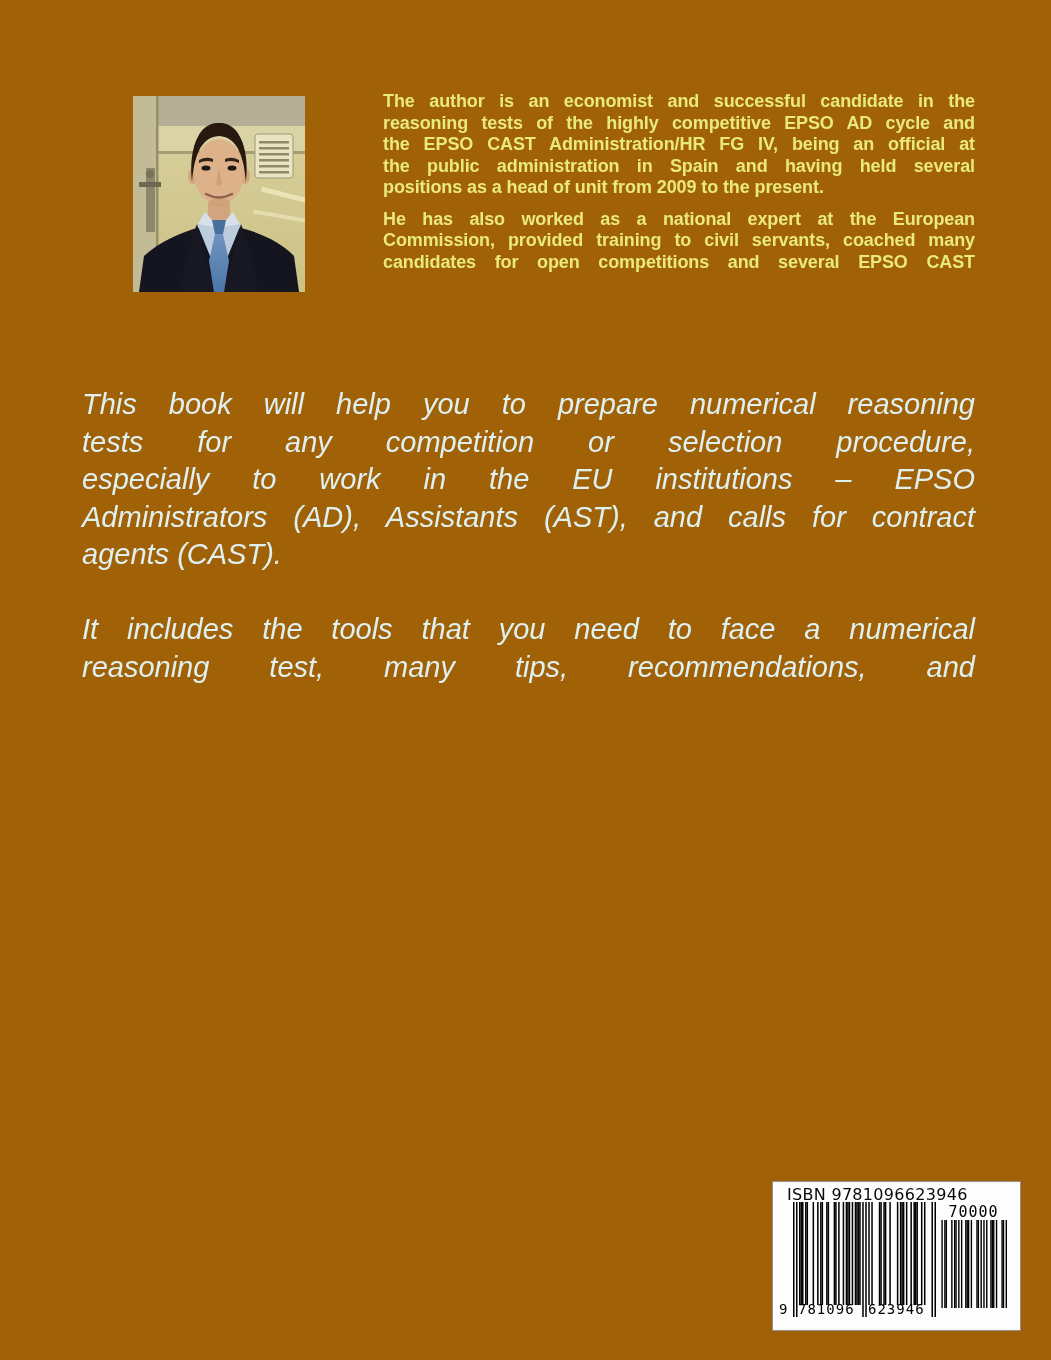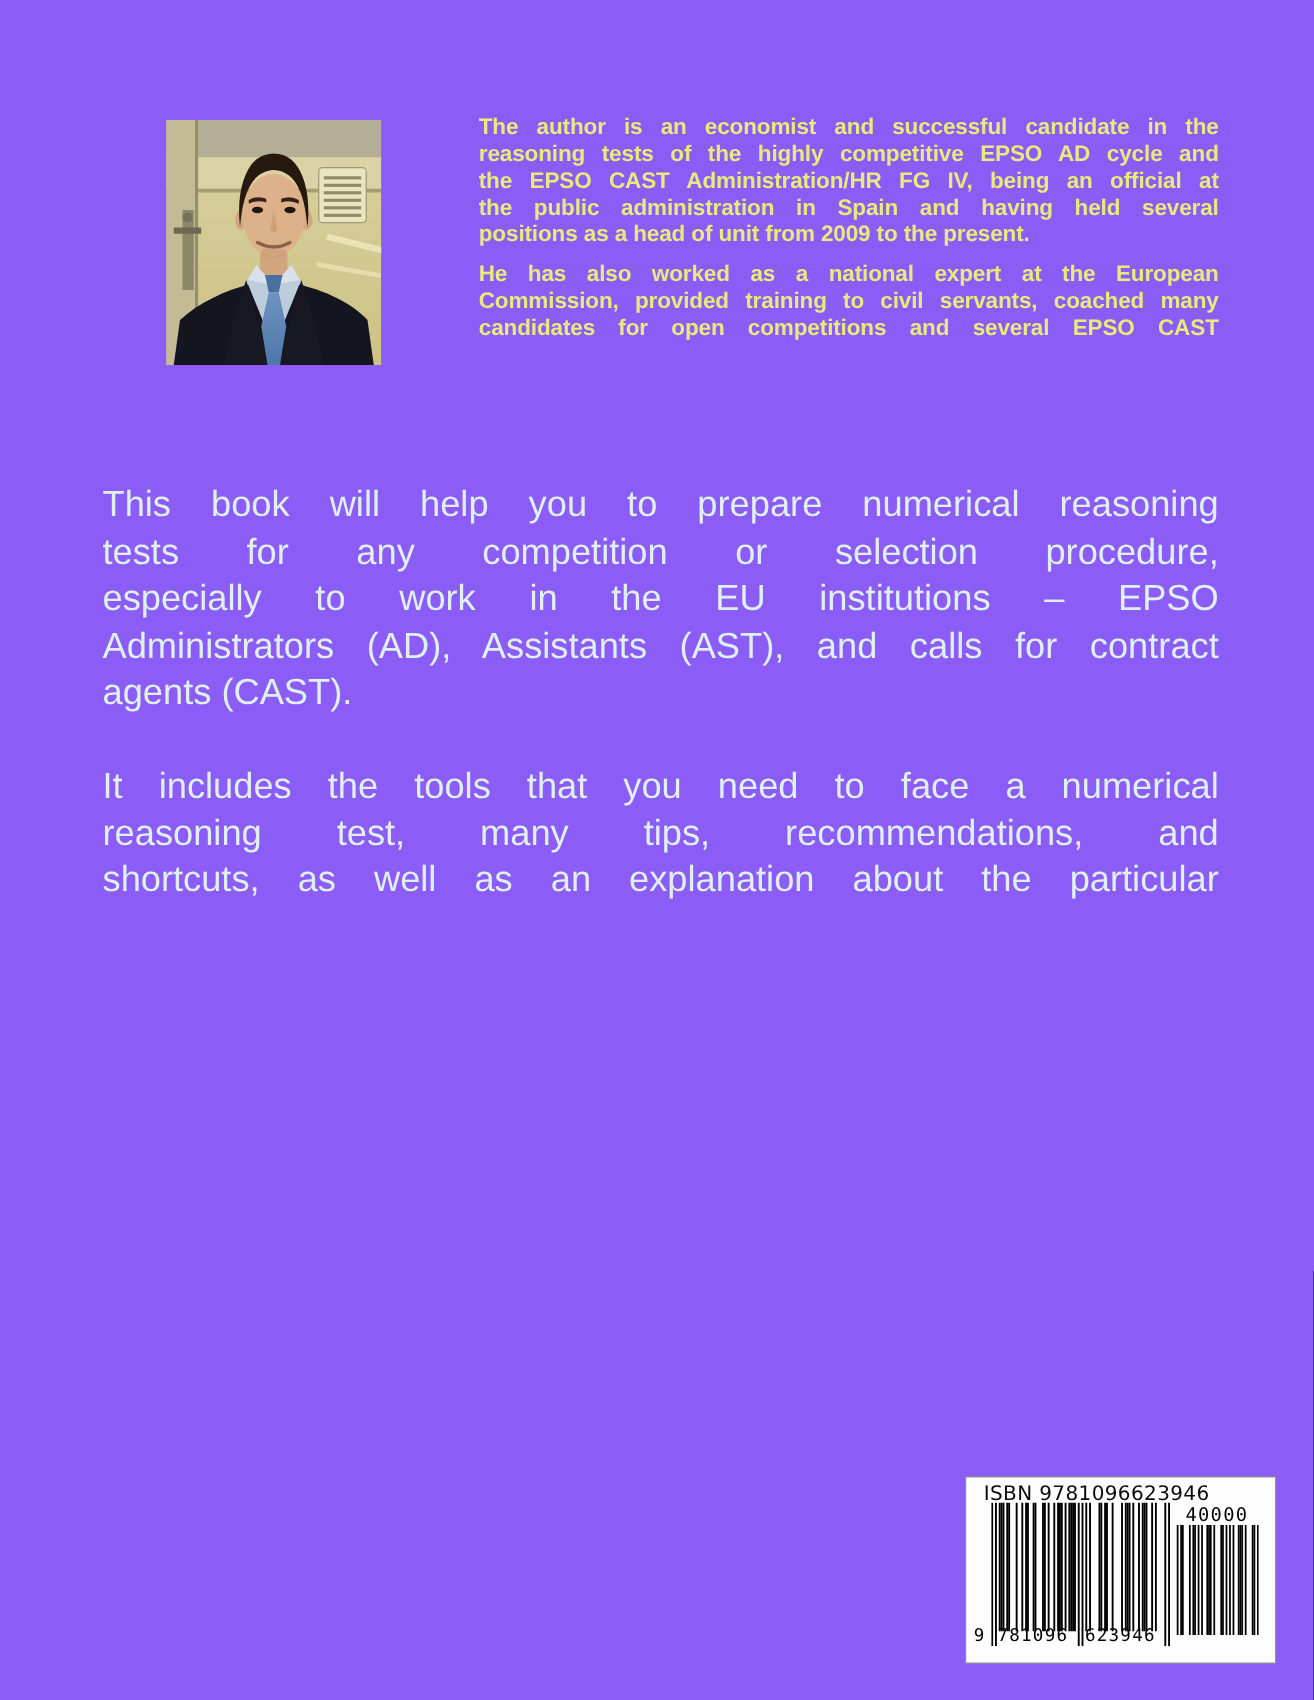--- a/index.html
+++ b/index.html
@@ -1,32 +1,32 @@
 <!DOCTYPE html>
 <html><head>
 <meta charset="utf-8">
 <style>
   html,body{margin:0;padding:0;background:#030406;}
-  .page{position:relative;width:1051px;height:1360px;background:#8b5cf6;overflow:hidden;
+  .page{position:relative;width:1051px;height:1360px;background:#a16207;overflow:hidden;
         font-family:"Liberation Sans",sans-serif;}
 
   
   .photo{position:absolute;left:133px;top:96px;width:172px;height:196px;}
   .photo svg{display:block;width:100%;height:100%;}
 
   
   .bio{position:absolute;left:383px;top:91px;width:592px;
        font-weight:bold;font-size:18px;line-height:21.5px;letter-spacing:-0.1px;
        color:#e9e97e;}
   .bio .para{margin:0;}
   .bio .para + .para{margin-top:10px;}
 
   
   .desc{position:absolute;left:82px;top:386px;width:893px;
-        font-size:29px;line-height:37.6px;color:#dff0f1;}
+        font-size:29px;line-height:37.6px;color:#dff0f1;font-style:italic;}
   .desc .para{margin:0;}
   .desc .para + .para{margin-top:37px;}
 
   .ln{display:block;}
   .ln.j{text-align:justify;text-align-last:justify;}
 
   
   .barcode-box{position:absolute;left:773px;top:1182px;width:247px;height:148px;
                background:#fdfdfd;box-shadow:0 0 0 1px #8f8f8f;}
   .isbn-label{position:absolute;left:14px;top:3px;font-family:"DejaVu Sans",sans-serif;
@@ -123,21 +123,20 @@
     <p class="para">
       <span class="ln j">This book will help you to prepare numerical reasoning</span>
       <span class="ln j">tests for any competition or selection procedure,</span>
       <span class="ln j">especially to work in the EU institutions – EPSO</span>
       <span class="ln j">Administrators (AD), Assistants (AST), and calls for contract</span>
       <span class="ln">agents (CAST).</span>
     </p>
     <p class="para">
       <span class="ln j">It includes the tools that you need to face a numerical</span>
       <span class="ln j">reasoning test, many tips, recommendations, and</span>
-      <span class="ln j">shortcuts, as well as an explanation about the particular</span>
     </p>
   </section>
 
   <div class="barcode-box">
     <div class="isbn-label">ISBN 9781096623946</div>
     <svg id="ean13" class="ean13" viewBox="0 0 95 115" preserveAspectRatio="none">
         <rect x="0" y="0" width="1" height="115" fill="#000000"></rect>
         <rect x="2" y="0" width="1" height="115" fill="#000000"></rect>
         <rect x="4" y="0" width="1" height="103" fill="#000000"></rect>
         <rect x="5" y="0" width="1" height="103" fill="#000000"></rect>
@@ -181,21 +180,21 @@
         <rect x="81" y="0" width="1" height="103" fill="#000000"></rect>
         <rect x="82" y="0" width="1" height="103" fill="#000000"></rect>
         <rect x="85" y="0" width="1" height="103" fill="#000000"></rect>
         <rect x="87" y="0" width="1" height="103" fill="#000000"></rect>
         <rect x="92" y="0" width="1" height="115" fill="#000000"></rect>
         <rect x="94" y="0" width="1" height="115" fill="#000000"></rect>
       </svg>
     <span class="bar-digit d-lead">9</span>
     <span class="bar-digit d-g1">781096</span>
     <span class="bar-digit d-g2">623946</span>
-    <span class="bar-digit d-supp">40000</span>
+    <span class="bar-digit d-supp">70000</span>
     <svg id="ean5" class="ean5" viewBox="0 0 48 88" preserveAspectRatio="none">
         <rect x="1" y="0" width="1" height="88" fill="#000000"></rect>
         <rect x="3" y="0" width="1" height="88" fill="#000000"></rect>
         <rect x="4" y="0" width="1" height="88" fill="#000000"></rect>
         <rect x="8" y="0" width="1" height="88" fill="#000000"></rect>
         <rect x="10" y="0" width="1" height="88" fill="#000000"></rect>
         <rect x="11" y="0" width="1" height="88" fill="#000000"></rect>
         <rect x="13" y="0" width="1" height="88" fill="#000000"></rect>
         <rect x="15" y="0" width="1" height="88" fill="#000000"></rect>
         <rect x="18" y="0" width="1" height="88" fill="#000000"></rect>

